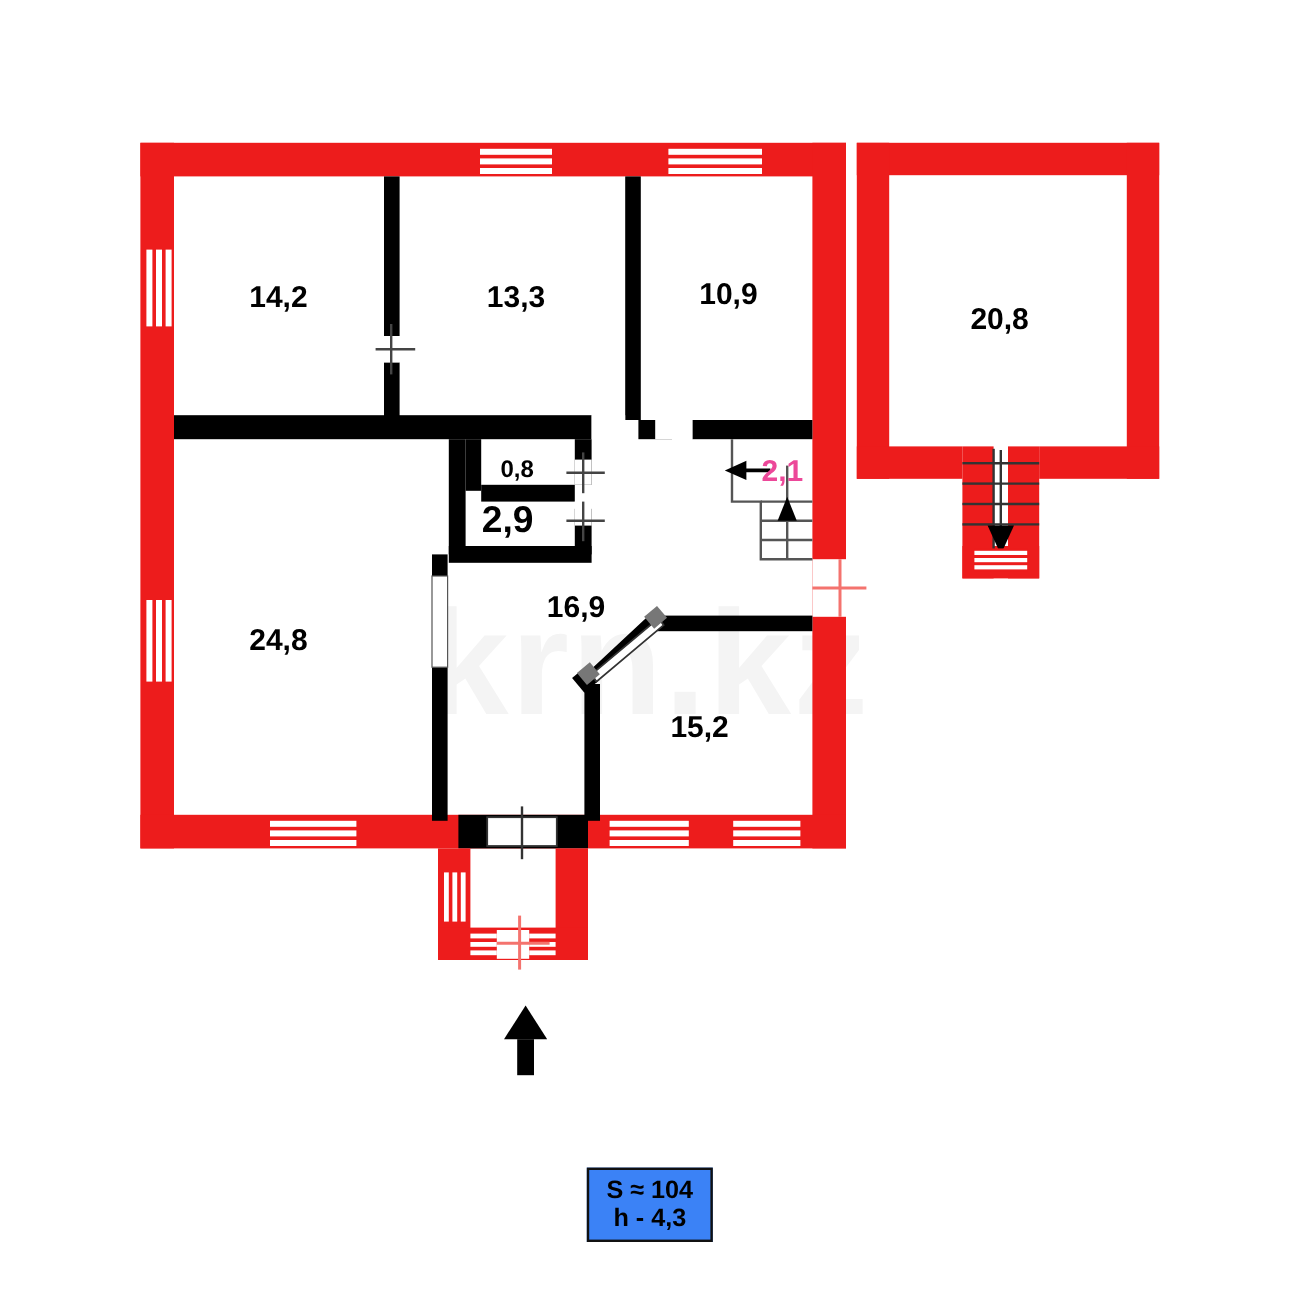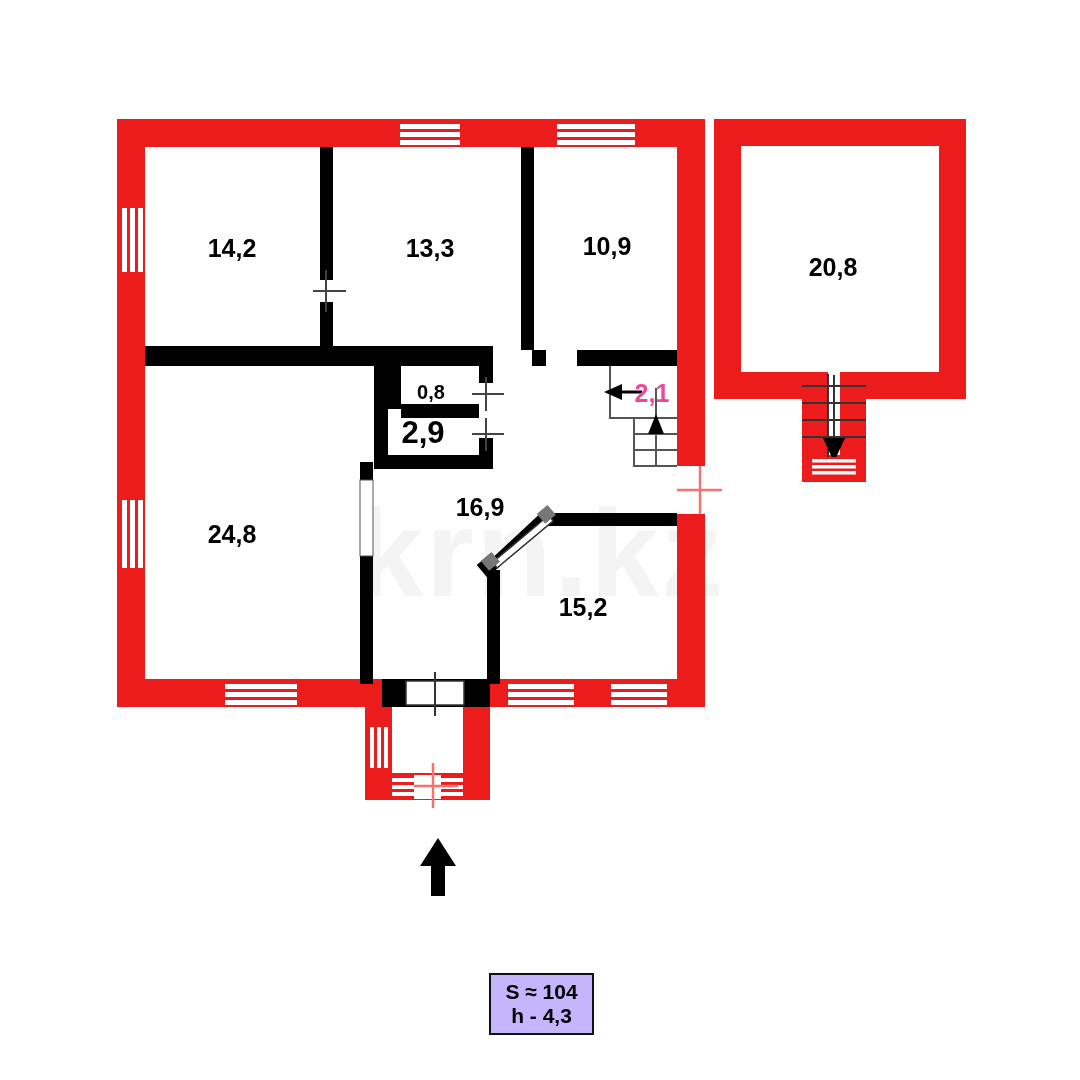--- a/index.html
+++ b/index.html
@@ -43,21 +43,21 @@
     white-space: nowrap;
     transform: translate(-50%, -50%);
   }
   #info-box {
     position: absolute;
     left: 489px;
     top: 973px;
     width: 101px;
     height: 58px;
     border: 2px solid #111111;
-    background: #c4b5fd;
+    background: #3b82f6;
     display: flex;
     flex-direction: column;
     align-items: center;
     justify-content: center;
     line-height: 1.12;
   }
   #info-box div {
     font-family: "Liberation Sans", sans-serif;
     font-weight: bold;
     font-size: 21px;

